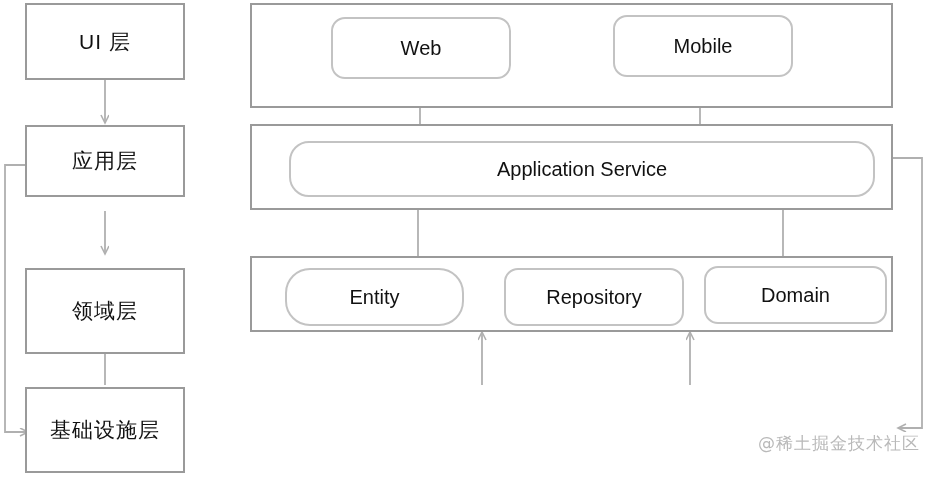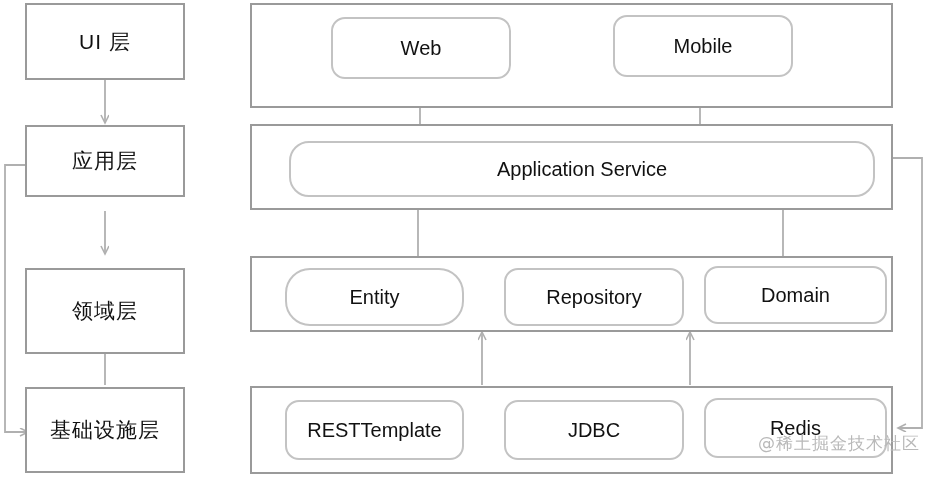--- a/index.html
+++ b/index.html
@@ -150,27 +150,16 @@
       <span>Entity</span>
     </div>
     <div class="chip" style="left:452px; top:8px; width:183px; height:58px;">
       <span>Domain</span>
     </div>
     <div class="chip" style="left:252px; top:10px; width:180px; height:58px;">
       <span>Repository</span>
     </div>
   </div>
 
-  <div class="panel" style="left:250px; top:386px; width:643px; height:88px;">
-    <div class="chip" style="left:33px; top:12px; width:179px; height:60px;">
-      <span>RESTTemplate</span>
-    </div>
-    <div class="chip" style="left:252px; top:12px; width:180px; height:60px;">
-      <span>JDBC</span>
-    </div>
-    <div class="chip" style="left:452px; top:10px; width:183px; height:60px;">
-      <span>Redis</span>
-    </div>
-  </div>
 
   <div id="watermark">@稀土掘金技术社区</div>
 
 </div>
 
 </body></html>

